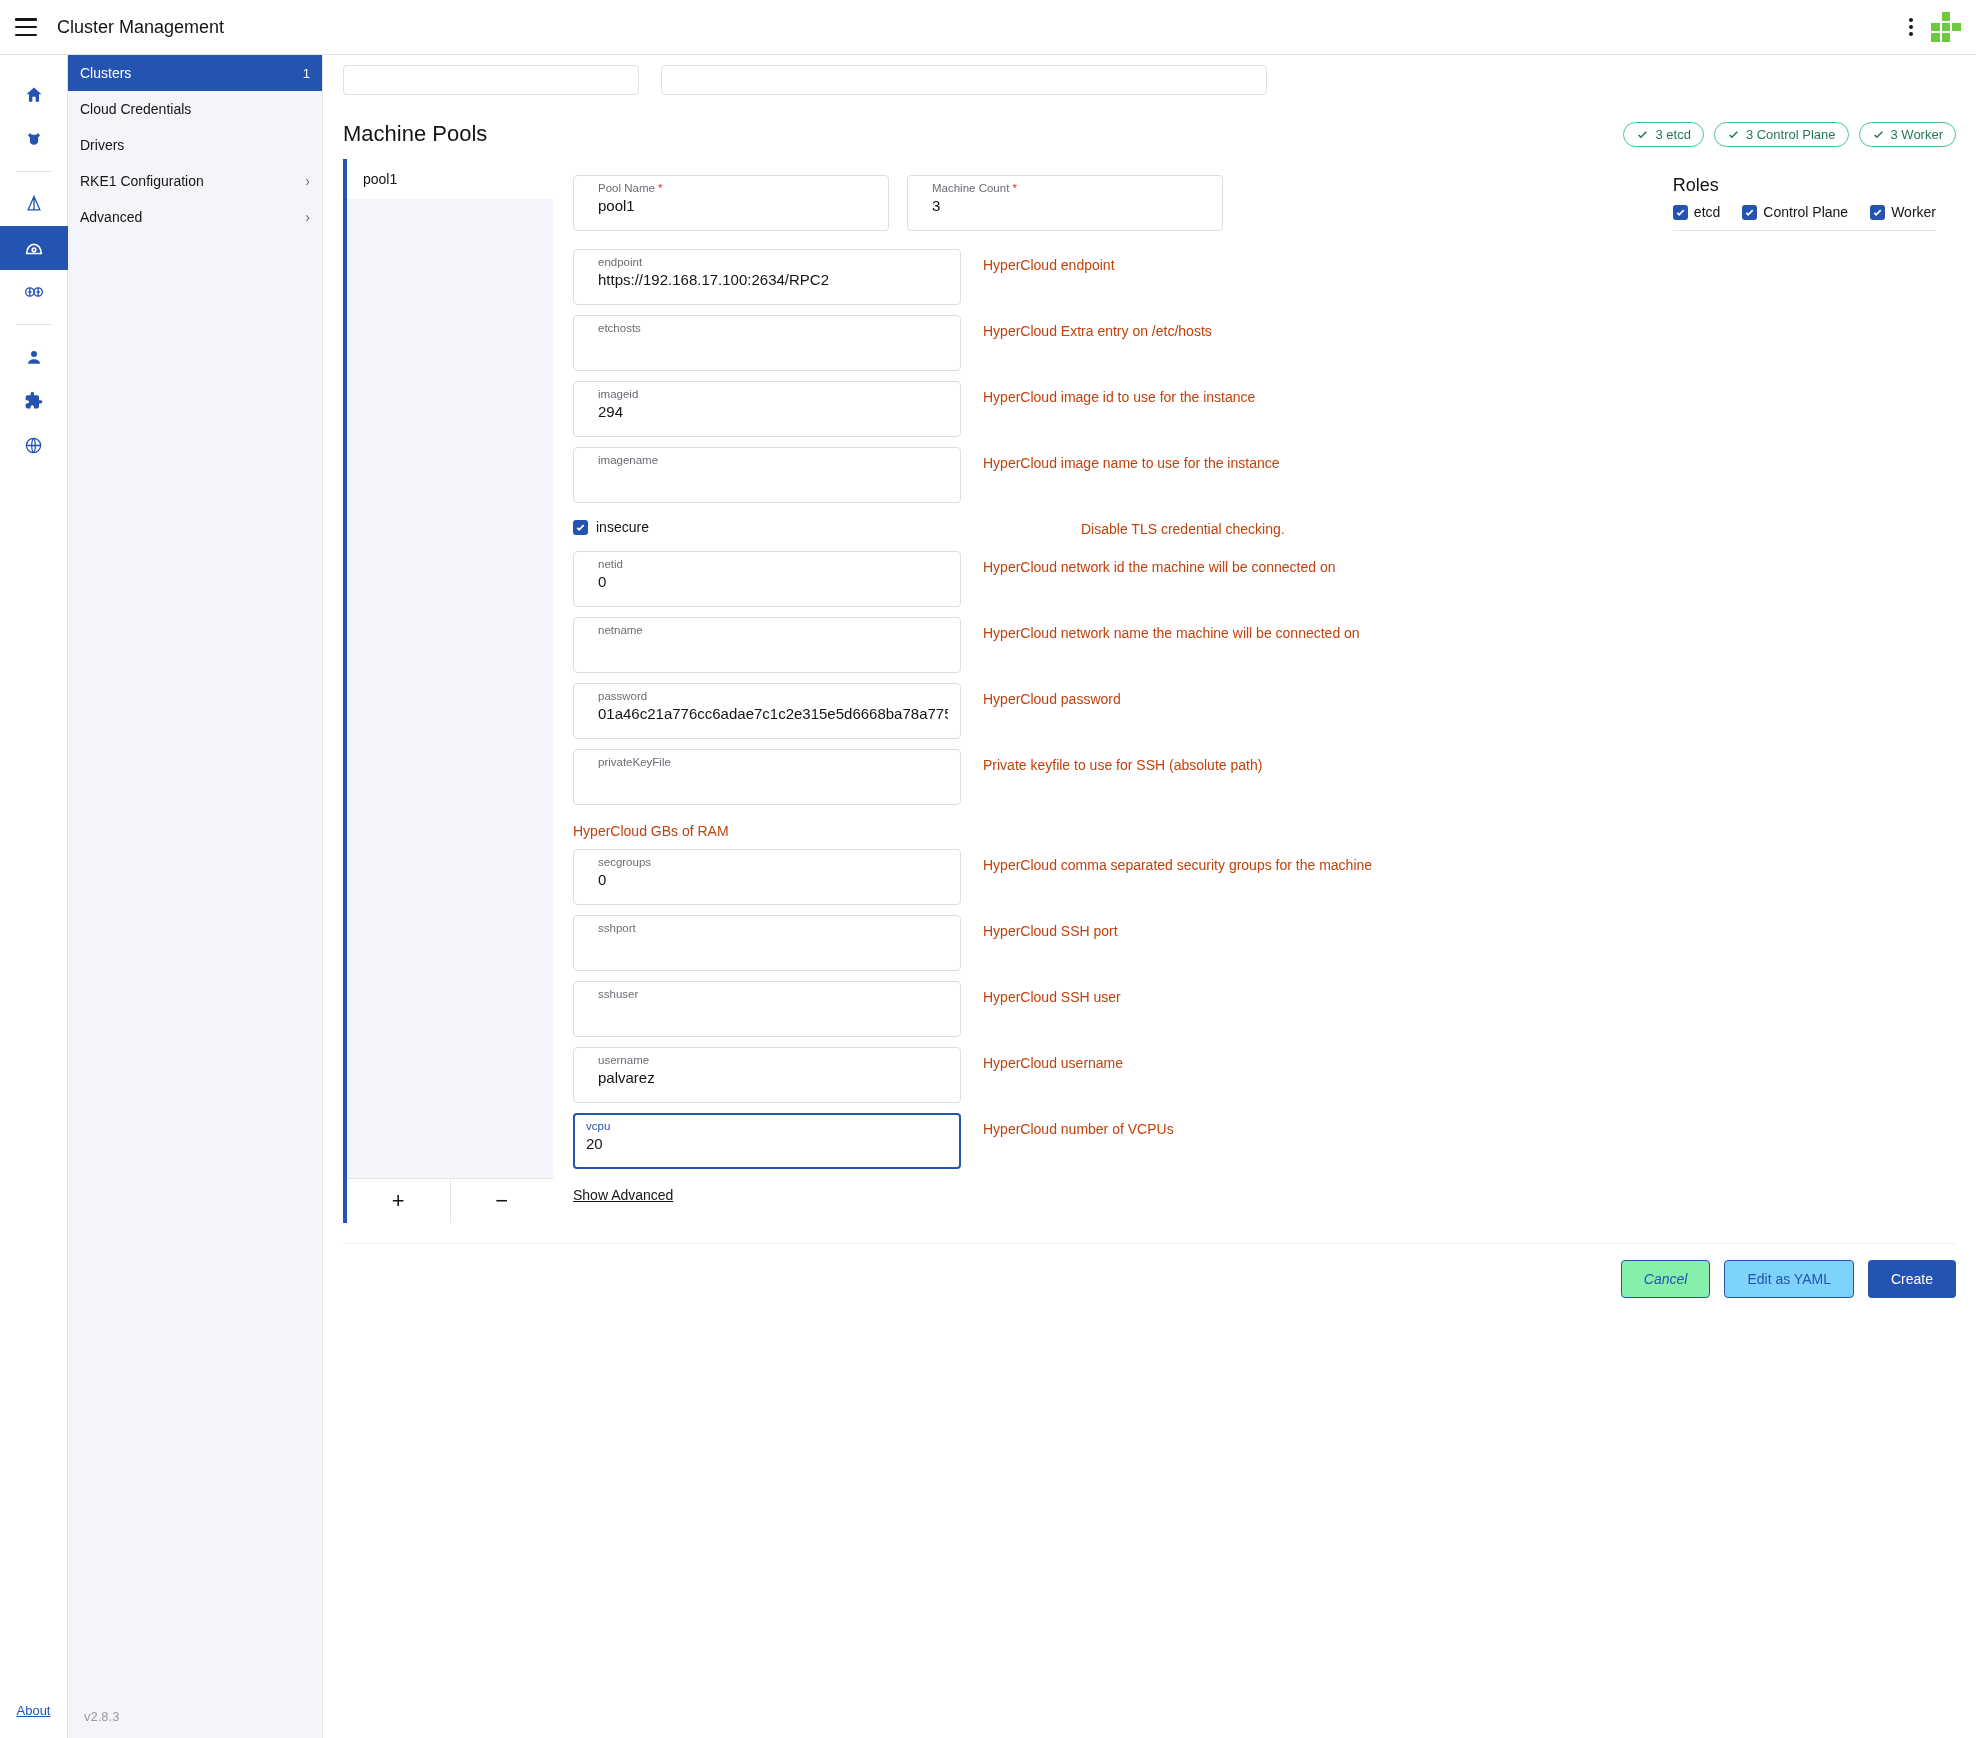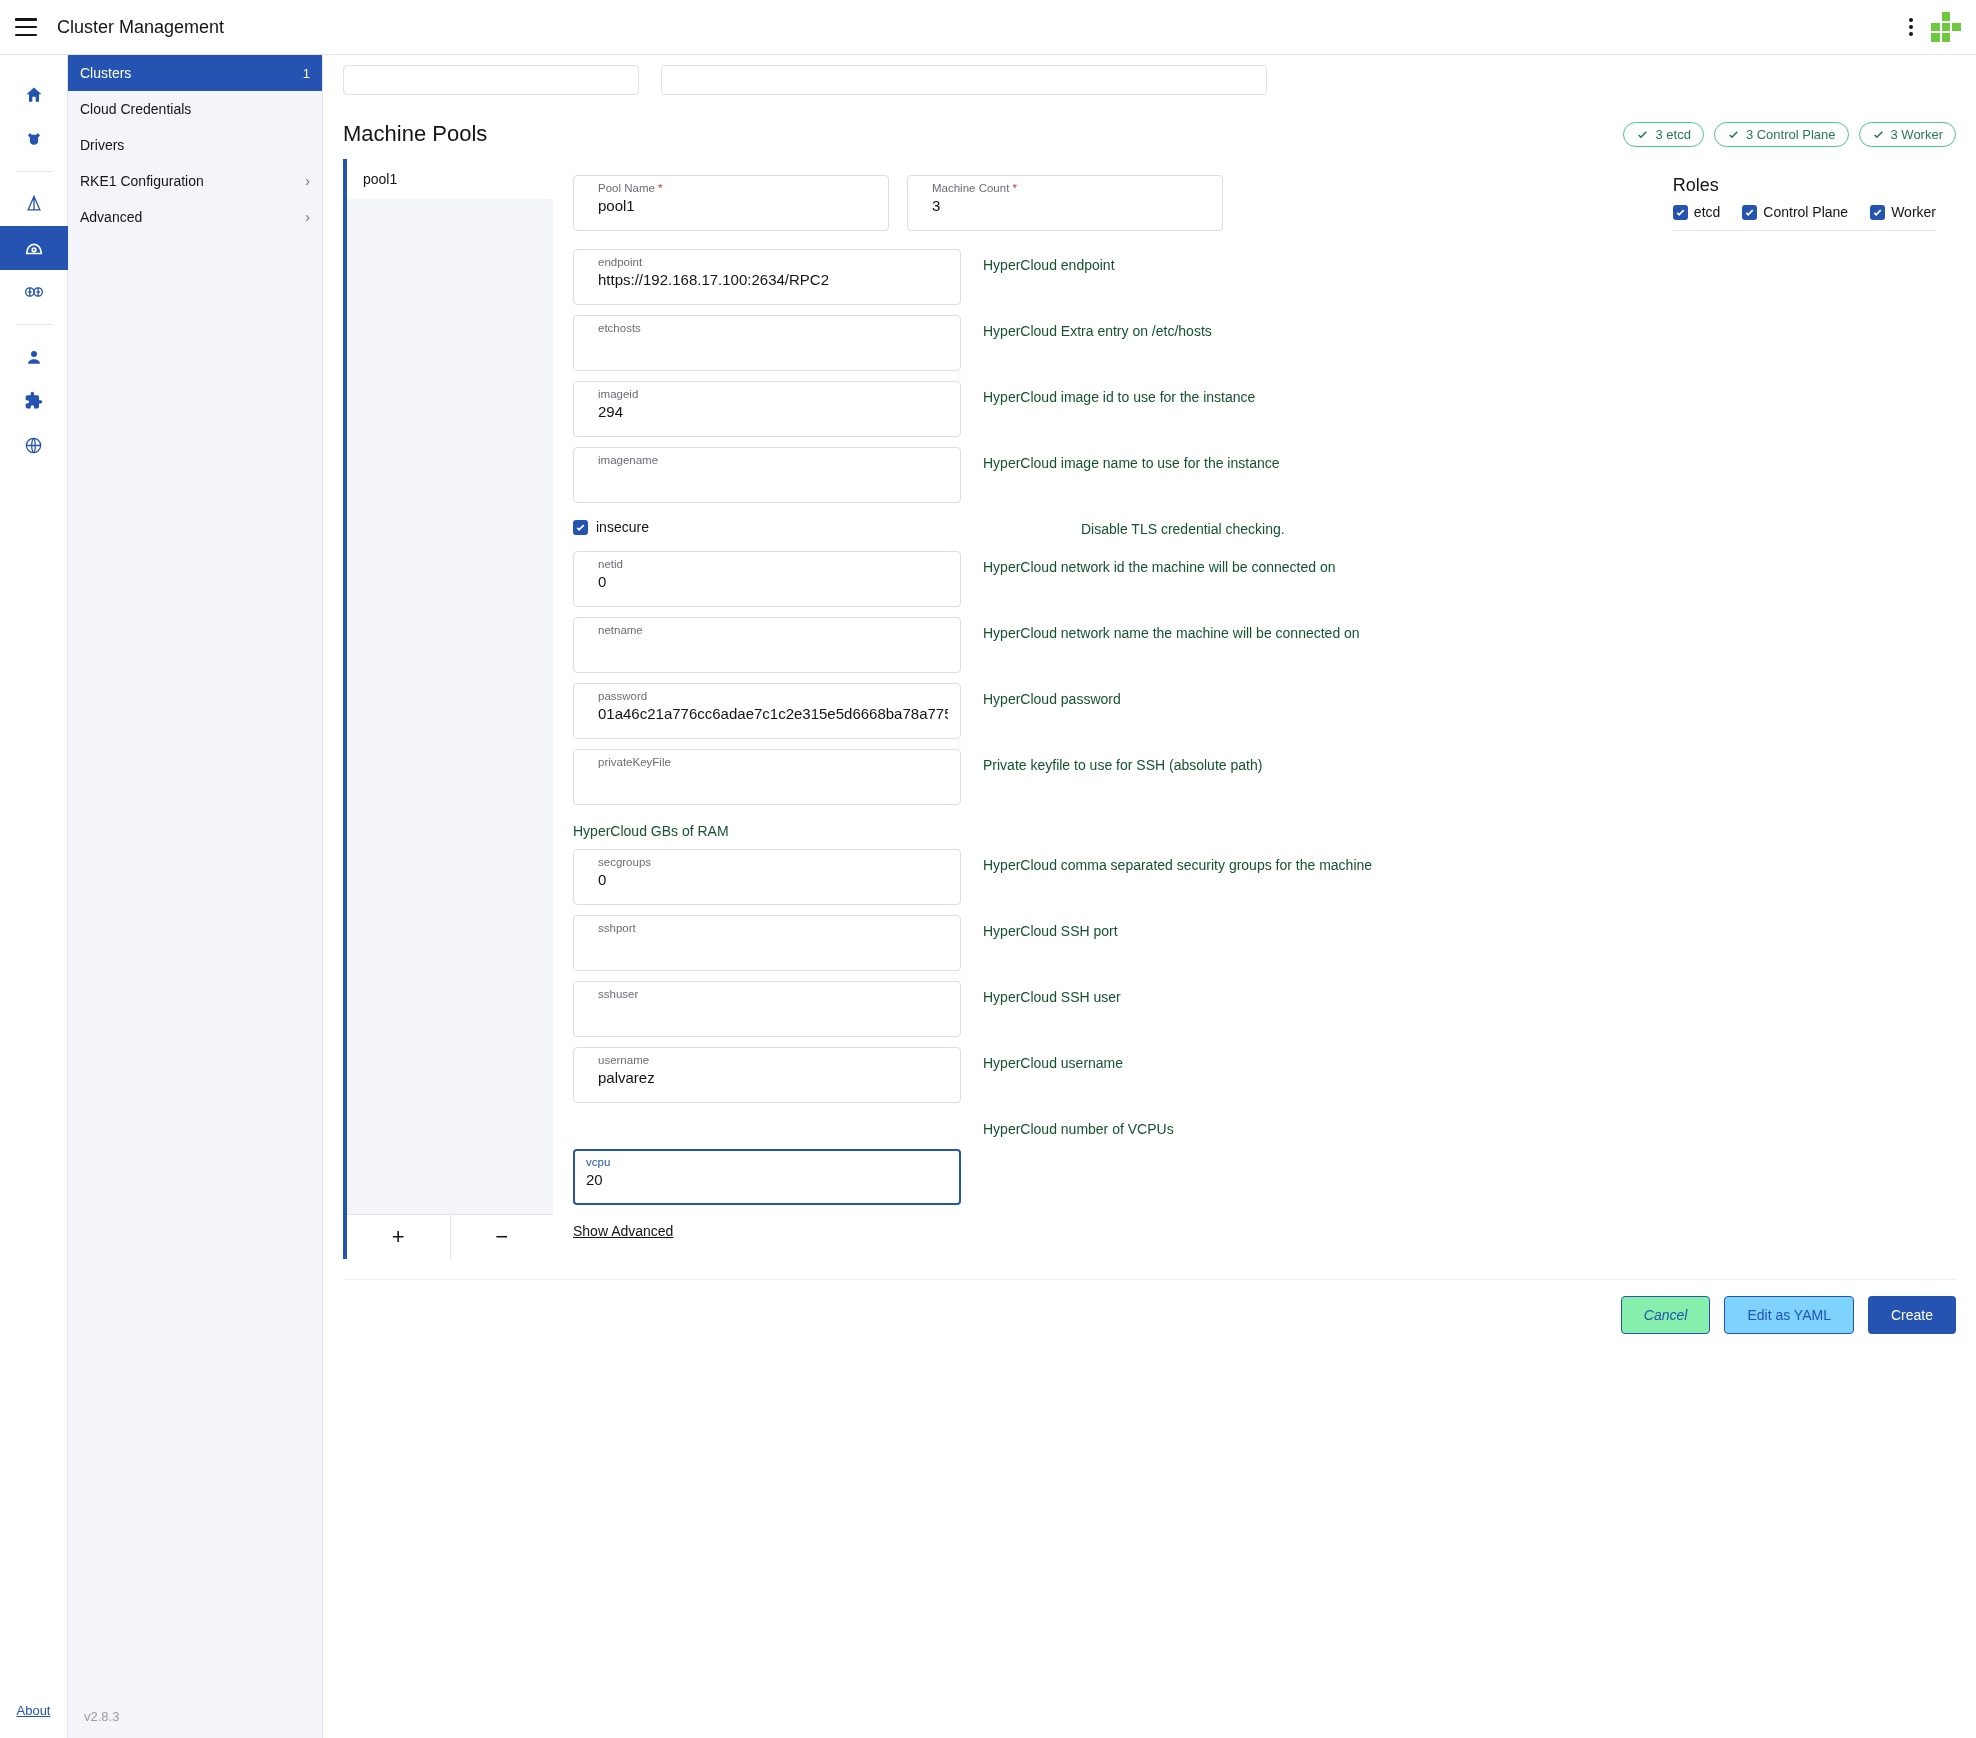--- a/index.html
+++ b/index.html
@@ -38,38 +38,38 @@
 .pill svg { width: 13px; height: 13px; }
 .pool-container { background: #f4f5fa; display: flex; border-left: 4px solid #2453b1; position: relative; margin-bottom: 20px; }
 .pool-tab-area { width: 206px; display: flex; flex-direction: column; }
 .pool-tab { padding: 12px 16px; font-size: 14px; color: #141419; background: #fff; }
 .pool-add-remove { margin-top: auto; display: flex; border-top: 1px solid #e4e4e7; }
 .pool-btn { flex: 1; height: 44px; display: flex; align-items: center; justify-content: center; font-size: 22px; font-weight: 300; cursor: pointer; color: #141419; border-right: 1px solid #e4e4e7; background:#fff;}
 .pool-btn:last-child { border-right: none; }
 .pool-body { flex: 1; background: #fff; padding: 16px 20px 20px 20px; }
 .row-top { display: flex; gap: 18px; }
 .fieldbox { border: 1px solid #dcdee7; border-radius: 4px; padding: 6px 12px 8px 24px; background: #fff; }
-.fieldbox.focused { border: 2px solid #2453b1; padding: 5px 11px 7px 11px; margin-top: 36px; }
+.fieldbox.focused { border: 2px solid #2453b1; padding: 5px 11px 7px 11px; }
 .fieldbox-label { font-size: 11.5px; color: #6c6c76; }
 .fieldbox-label.focused { color: #2453b1; }
 .fieldbox-label .req { color: #d93025; }
 .fieldbox-input { border: none; outline: none; font-size: 15px; color: #141419; width: 100%; background: transparent; padding-top: 3px; font-family: inherit;}
 .pool-name-box { width: 316px; }
 .machine-count-box { width: 316px; }
 .roles-area { margin-left: auto; }
 .roles-title { font-size: 18px; font-weight: 400; margin-bottom: 8px; }
 .roles-checks { display: flex; gap: 22px; align-items: center; }
 .chk { display: flex; align-items: center; gap: 6px; font-size: 14px; color: #141419; cursor: pointer; }
 .chkbox { width: 15px; height: 15px; border-radius: 3px; background: #2453b1; display: flex; align-items: center; justify-content: center; }
 .chkbox svg { width: 11px; height: 11px; }
 .roles-divider { height: 1px; background: #e4e4e7; margin-top: 10px; }
 .field-rows { margin-top: 18px; }
 .field-row { display: flex; gap: 22px; margin-bottom: 10px; align-items: flex-start; }
 .field-row .fieldbox { width: 388px; min-height: 56px; }
-.field-desc { flex: 1; padding-top: 8px; font-size: 14px; color: #14532d; }
+.field-desc { flex: 1; padding-top: 8px; font-size: 14px; color: #c2410c; }
 .field-checkbox-row { display: flex; gap: 22px; margin-bottom: 10px; align-items: flex-start; }
 .field-checkbox-inner { width: 486px; display: flex; align-items: center; gap: 8px; padding: 6px 0; }
 .show-advanced { font-size: 14px; color: #141419; text-decoration: underline; cursor: pointer; margin-top: 8px; display: inline-block; }
 .footer-bar { display: flex; justify-content: flex-end; gap: 14px; padding: 16px 0 6px 0; border-top: 1px solid #f0f0f0; margin-top: 6px;}
 .btn { padding: 10px 22px; border-radius: 4px; font-size: 14px; cursor: pointer; border: 1px solid transparent; }
 .btn-cancel { border-color: #2453b1; color: #2453b1; background: #86efac; font-style: italic; }
 .btn-yaml { border-color: #2453b1; color: #2453b1; background: #7dd3fc; }
 .btn-create { background: #2453b1; color: #fff; }
 .hidden-top-boxes { display: flex; gap: 22px; padding: 0 0 4px 0; margin-top: 10px;}
 .hidden-top-boxes .outline { width: 296px; height: 30px; border: 1px solid #e0e0e6; border-radius: 4px; }

